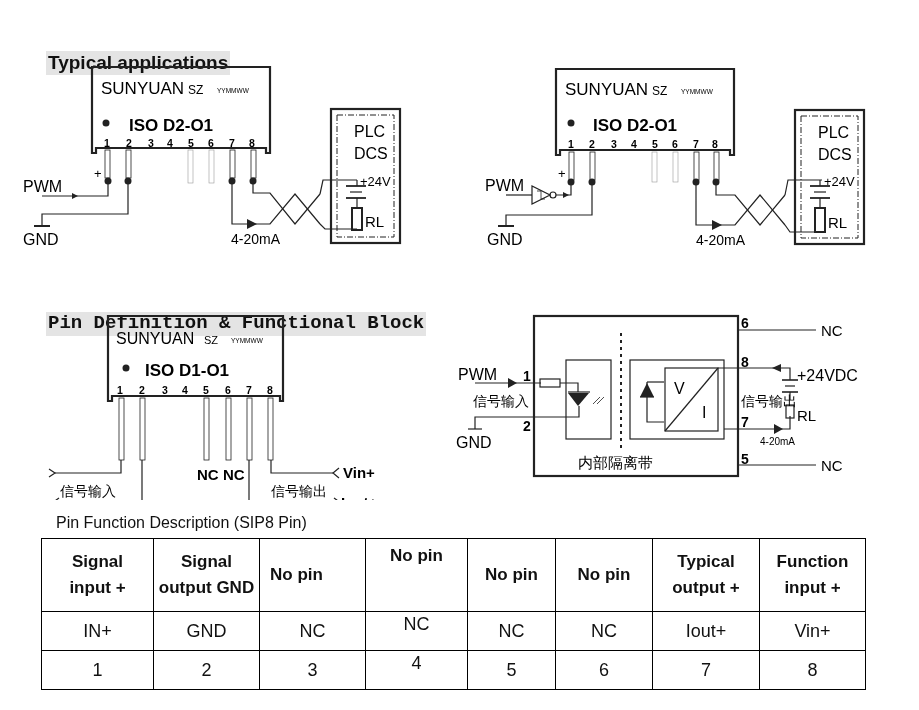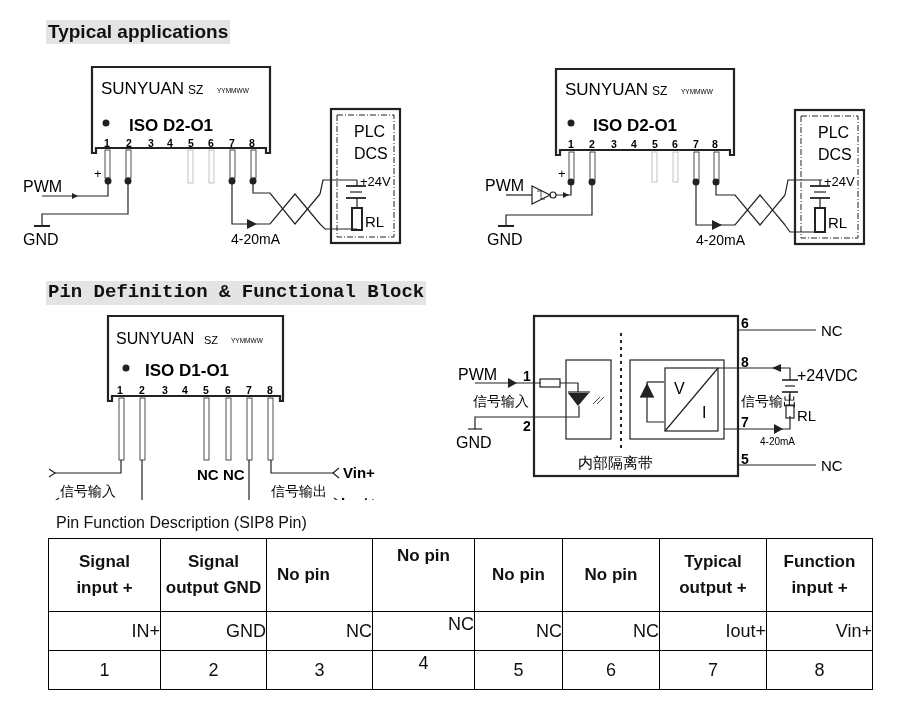--- a/index.html
+++ b/index.html
@@ -1,25 +1,25 @@
 <!DOCTYPE html>
 <html><head>
 <meta charset="utf-8">
 <style>
   html, body { margin:0; padding:0; background:#fff; }
   body { width:919px; height:710px; position:relative; overflow:hidden; font-family:"Liberation Sans", sans-serif; color:#111; }
-  .section-title { position:absolute; left:46px; background:#e4e4e4; font-weight:bold; font-size:19px; padding:1px 2px 2px 2px; line-height:21px; }
+  .section-title { position:absolute; left:46px; background:#e4e4e4; font-weight:bold; font-size:19px; padding:1px 2px 2px 2px; line-height:21px;margin-top:31px; }
   svg text { font-family:"Liberation Sans", sans-serif; }
   .tbl-caption { position:absolute; left:56px; top:514px; font-size:16px; }
   .tbl-caption b { font-weight:normal; }
-  table.pins { position:absolute; left:48px; top:538px; border-collapse:collapse; table-layout:fixed; width:766px; }
+  table.pins { position:absolute; left:41px; top:538px; border-collapse:collapse; table-layout:fixed; width:766px; }
   table.pins td { border:1.5px solid #000; text-align:center; font-size:18px; padding:0; }
   table.pins tr.hdr td { height:68px; font-weight:bold; font-size:17px; line-height:26px; }
   table.pins tr.hdr td.top { vertical-align:top; padding-top:4px; }
-  table.pins tr.sym td { height:36px;text-align:right; }
+  table.pins tr.sym td { height:36px; }
   table.pins tr.num td { height:36px; }
 </style>
 </head>
 <body>
 
 <div class="section-title" style="top:20px;">Typical applications</div>
 <div class="section-title" style="top:281px;font-family:Liberation Mono, monospace;">Pin Definition &amp; Functional Block</div>
 
 <svg style="position:absolute;left:0;top:0;" width="460" height="265" viewBox="0 0 460 265">
   <g stroke="#222" fill="none" stroke-width="1.2">

